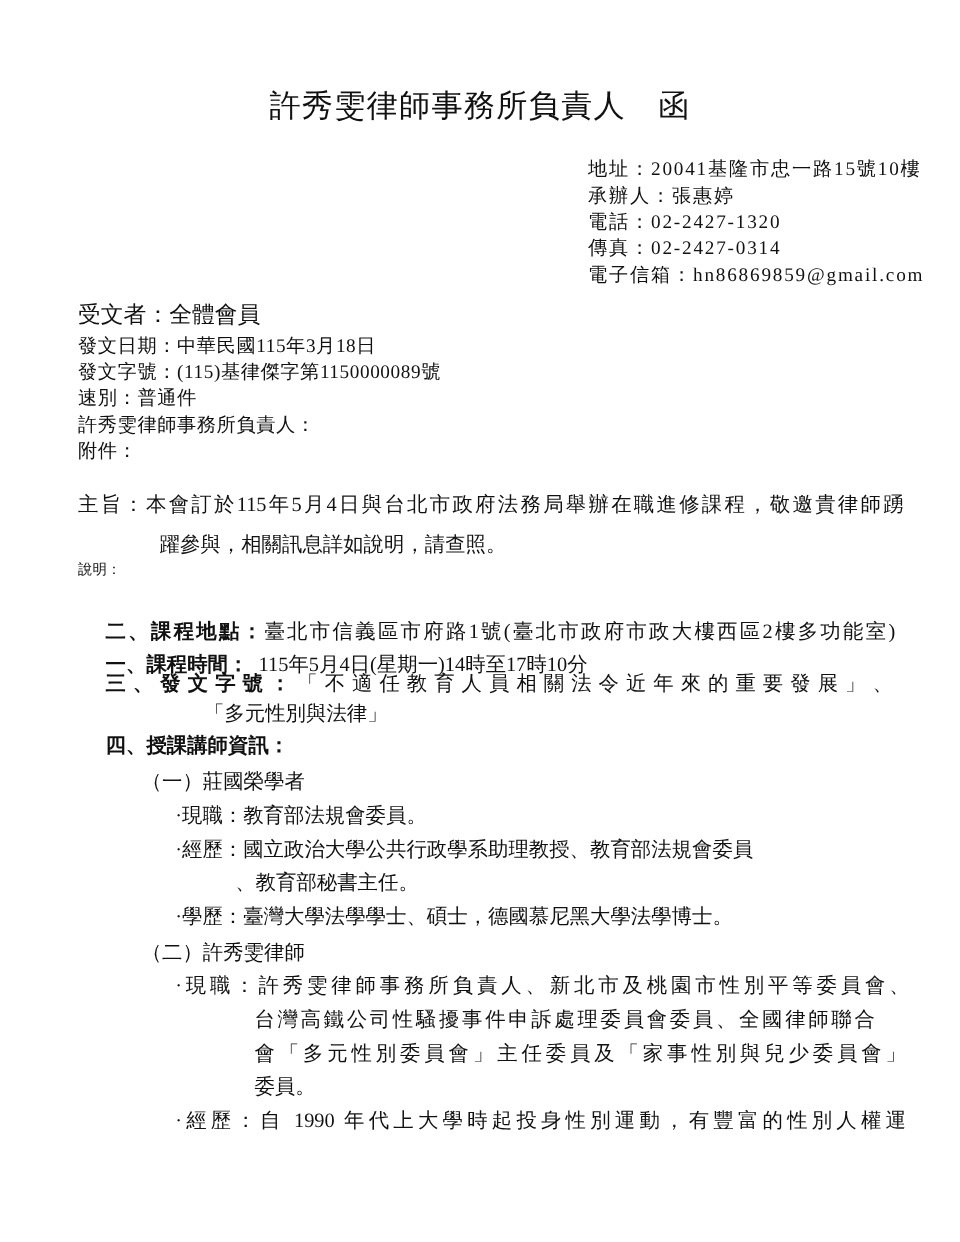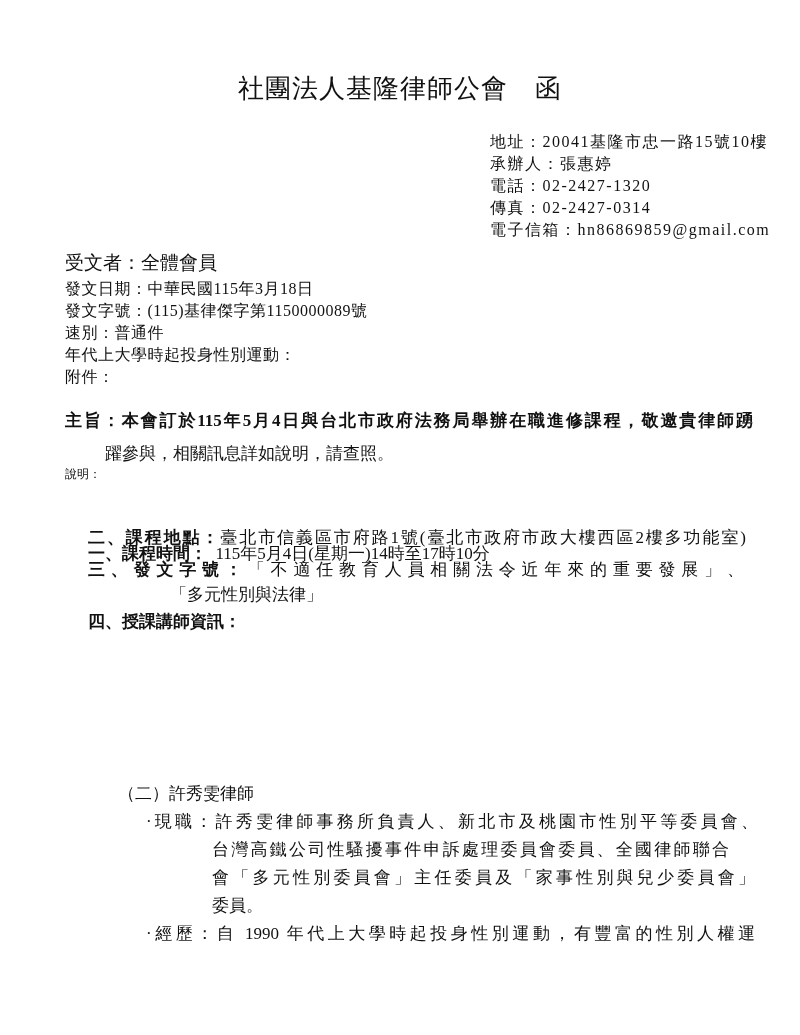--- a/index.html
+++ b/index.html
@@ -27,30 +27,30 @@
     font-size: 19px; line-height: 26px;
   }
   .meta {
     position: absolute; top: 278px; left: 65px;
     font-size: 16px; line-height: 22px; letter-spacing: 0.5px;
   }
   .subject {
     position: absolute; top: 404px; left: 65px;
     font-size: 17px; line-height: 33px;
   }
-  .subject .l1 { width: 688px; text-align-last: justify; font-weight: bold; }
-  .subject .l2 { margin-left: 40px; }
+  .subject .l1 { width: 688px; text-align-last: justify; }
+  .subject .l2 { margin-left: 68px; }
   #shuoming {
     position: absolute; top: 460px; left: 65px;
     font-size: 12px; line-height: 28px;
   }
   .item { position: absolute; left: 88px; font-size: 17px; line-height: 28px; }
   .item .lbl { font-weight: bold; }
   #item1 { top: 499px; margin-top: 41px; }
-  #item2 { top: 524px; width: 658px; text-align-last: justify; }
+  #item2 { top: 513px; width: 658px; text-align-last: justify; }
   #item3 { top: 556px; width: 656px; text-align-last: justify; }
   #item3b { top: 581px; left: 170px; font-weight: normal; }
   #item4 { top: 608px; }
 
   .lect { position: absolute; left: 0; width: 800px; font-size: 17px; line-height: 28px; }
   #lect1 { top: 638px; }
   #lect2 { top: 780px; }
   .lname { margin-left: 118px; }
   .bullet { margin-left: 146px; }
   .cont { margin-left: 212px; }
@@ -58,57 +58,64 @@
   #l2-b1 { width: 612px; text-align-last: justify; }
   #l2-b1c1 { width: 517px; text-align-last: justify; }
   #l2-b1c2 { width: 543px; text-align-last: justify; text-align: center; }
   #l2-b2 { width: 609px; text-align-last: justify; font-family: Liberation Serif, serif; }
 </style>
 </head>
 <body>
 
 <div class="page">
 
-  <div id="title" class="t">社團法人基隆律師公會　函</div>
+  <div id="title" class="t">許秀雯律師事務所負責人　函</div>
 
   <div class="contact">
     <div class="t">地址：20041基隆市忠一路15號10樓</div>
     <div class="t">承辦人：張惠婷</div>
     <div class="t">電話：02-2427-1320</div>
     <div class="t">傳真：02-2427-0314</div>
     <div class="t">電子信箱：hn86869859@gmail.com</div>
   </div>
 
   <div id="recipient" class="t">受文者：全體會員</div>
 
   <div class="meta">
     <div class="t">發文日期：中華民國115年3月18日</div>
     <div class="t">發文字號：(115)基律傑字第1150000089號</div>
     <div class="t">速別：普通件</div>
-    <div class="t">年代上大學時起投身性別運動：</div>
+    <div class="t">許秀雯律師事務所負責人：</div>
     <div class="t">附件：</div>
   </div>
 
   <div class="subject">
     <div class="t l1">主旨：本會訂於115年5月4日與台北市政府法務局舉辦在職進修課程，敬邀貴律師踴</div>
     <div class="t l2">躍參與，相關訊息詳如說明，請查照。</div>
   </div>
 
   <div id="shuoming" class="t">說明：</div>
 
   <div id="item1" class="item"><span class="lbl t">一、課程時間：</span><span class="t">  115年5月4日(星期一)14時至17時10分</span></div>
 
   <div id="item2" class="item"><span class="lbl t">二、課程地點：</span><span class="t">臺北市信義區市府路1號(臺北市政府市政大樓西區2樓多功能室)</span></div>
 
   <div id="item3" class="item"><span class="lbl t">三、發文字號：</span><span class="t">「不適任教育人員相關法令近年來的重要發展」、</span></div>
 
   <div id="item3b" class="item t">「多元性別與法律」</div>
 
   <div id="item4" class="item"><span class="lbl t">四、授課講師資訊：</span></div>
 
+  <div id="lect1" class="lect">
+    <div class="lname t">（一）莊國榮學者</div>
+    <div class="bullet t">·現職：教育部法規會委員。</div>
+    <div class="bullet t">·經歷：國立政治大學公共行政學系助理教授、教育部法規會委員</div>
+    <div class="cont-dun t">、教育部秘書主任。</div>
+    <div class="bullet t">·學歷：臺灣大學法學學士、碩士，德國慕尼黑大學法學博士。</div>
+  </div>
 
   <div id="lect2" class="lect">
     <div class="lname t">（二）許秀雯律師</div>
     <div id="l2-b1" class="bullet t">·現職：許秀雯律師事務所負責人、新北市及桃園市性別平等委員會、</div>
     <div id="l2-b1c1" class="cont t">台灣高鐵公司性騷擾事件申訴處理委員會委員、全國律師聯合</div>
     <div id="l2-b1c2" class="cont t">會「多元性別委員會」主任委員及「家事性別與兒少委員會」</div>
     <div class="cont t">委員。</div>
     <div id="l2-b2" class="bullet t">·經歷：自 1990 年代上大學時起投身性別運動，有豐富的性別人權運</div>
   </div>
 

